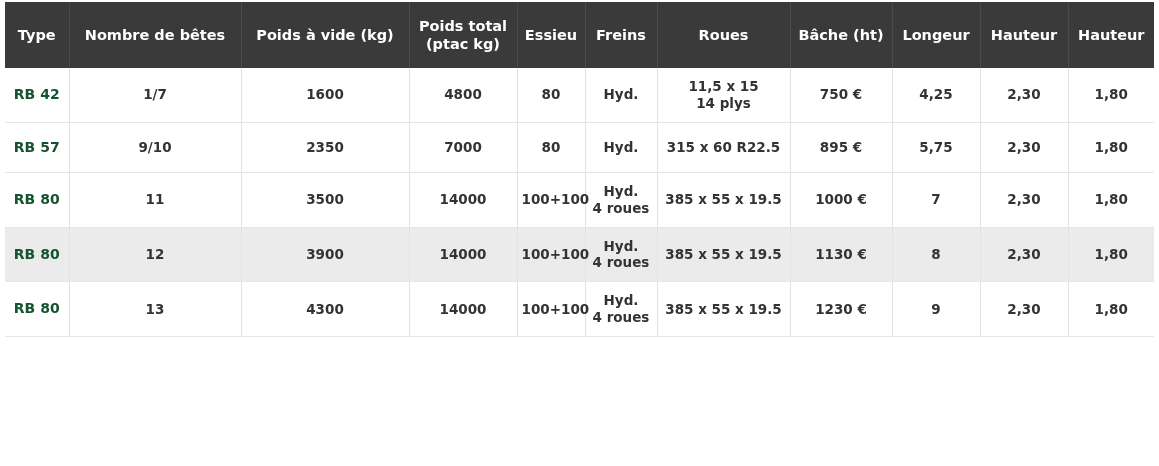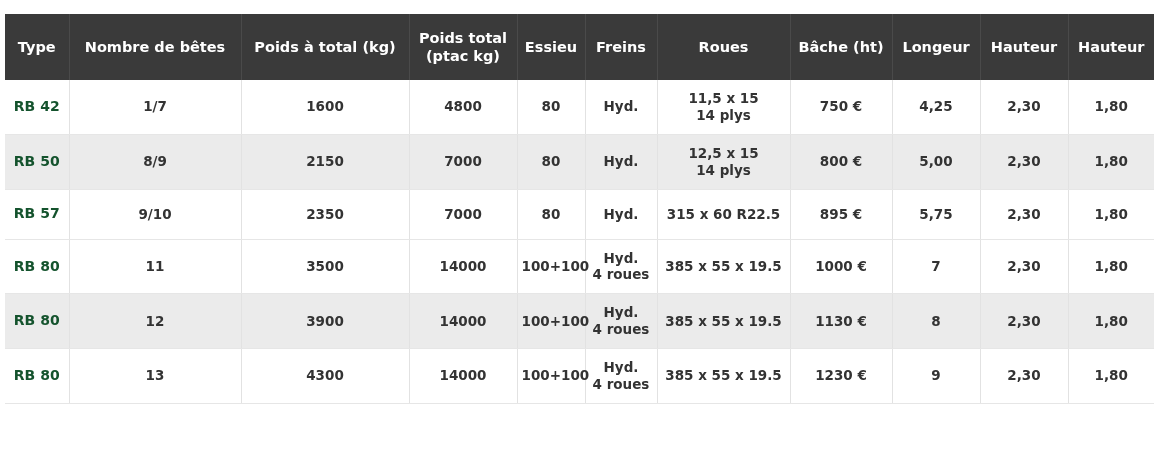--- a/index.html
+++ b/index.html
@@ -8,21 +8,21 @@
     background: #ffffff;
   }
   body {
     width: 1159px;
     height: 466px;
     font-family: "DejaVu Sans", "Liberation Sans", sans-serif;
     overflow: hidden;
   }
   .table-wrap {
     width: 1159px;
-    padding-top: 14px;
+    padding-top: 2px;
     box-sizing: border-box;
   }
   table.spec-table {
     border-collapse: collapse;
     width: 1149px;
     margin-left: 5px;
     table-layout: fixed;
   }
   table.spec-table thead th {
     background: #3a3a3a;
@@ -93,21 +93,21 @@
         <col class="c6">
         <col class="c7">
         <col class="c8">
         <col class="c9">
         <col class="c10">
     </colgroup>
     <thead>
       <tr>
         <th class="multi-line">Type</th>
         <th class="multi-line">Nombre de bêtes</th>
-        <th class="multi-line">Poids à total (kg)</th>
+        <th class="multi-line">Poids à vide (kg)</th>
         <th class="multi-line">Poids total
 (ptac kg)</th>
         <th class="multi-line">Essieu</th>
         <th class="multi-line">Freins</th>
         <th class="multi-line">Roues</th>
         <th class="multi-line">Bâche (ht)</th>
         <th class="multi-line">Longeur</th>
         <th class="multi-line">Hauteur</th>
         <th class="multi-line">Hauteur</th>
       </tr>
@@ -117,34 +117,20 @@
         <td class="type-cell">RB 42</td>
         <td>1/7</td>
         <td>1600</td>
         <td>4800</td>
         <td>80</td>
         <td class="multi-line">Hyd.</td>
         <td class="multi-line">11,5 x 15
 14 plys</td>
         <td>750 €</td>
         <td>4,25</td>
-        <td>2,30</td>
-        <td>1,80</td>
-      </tr>
-      <tr class="alt">
-        <td class="type-cell">RB 50</td>
-        <td>8/9</td>
-        <td>2150</td>
-        <td>7000</td>
-        <td>80</td>
-        <td class="multi-line">Hyd.</td>
-        <td class="multi-line">12,5 x 15
-14 plys</td>
-        <td>800 €</td>
-        <td>5,00</td>
         <td>2,30</td>
         <td>1,80</td>
       </tr>
       <tr>
         <td class="type-cell">RB 57</td>
         <td>9/10</td>
         <td>2350</td>
         <td>7000</td>
         <td>80</td>
         <td class="multi-line">Hyd.</td>

